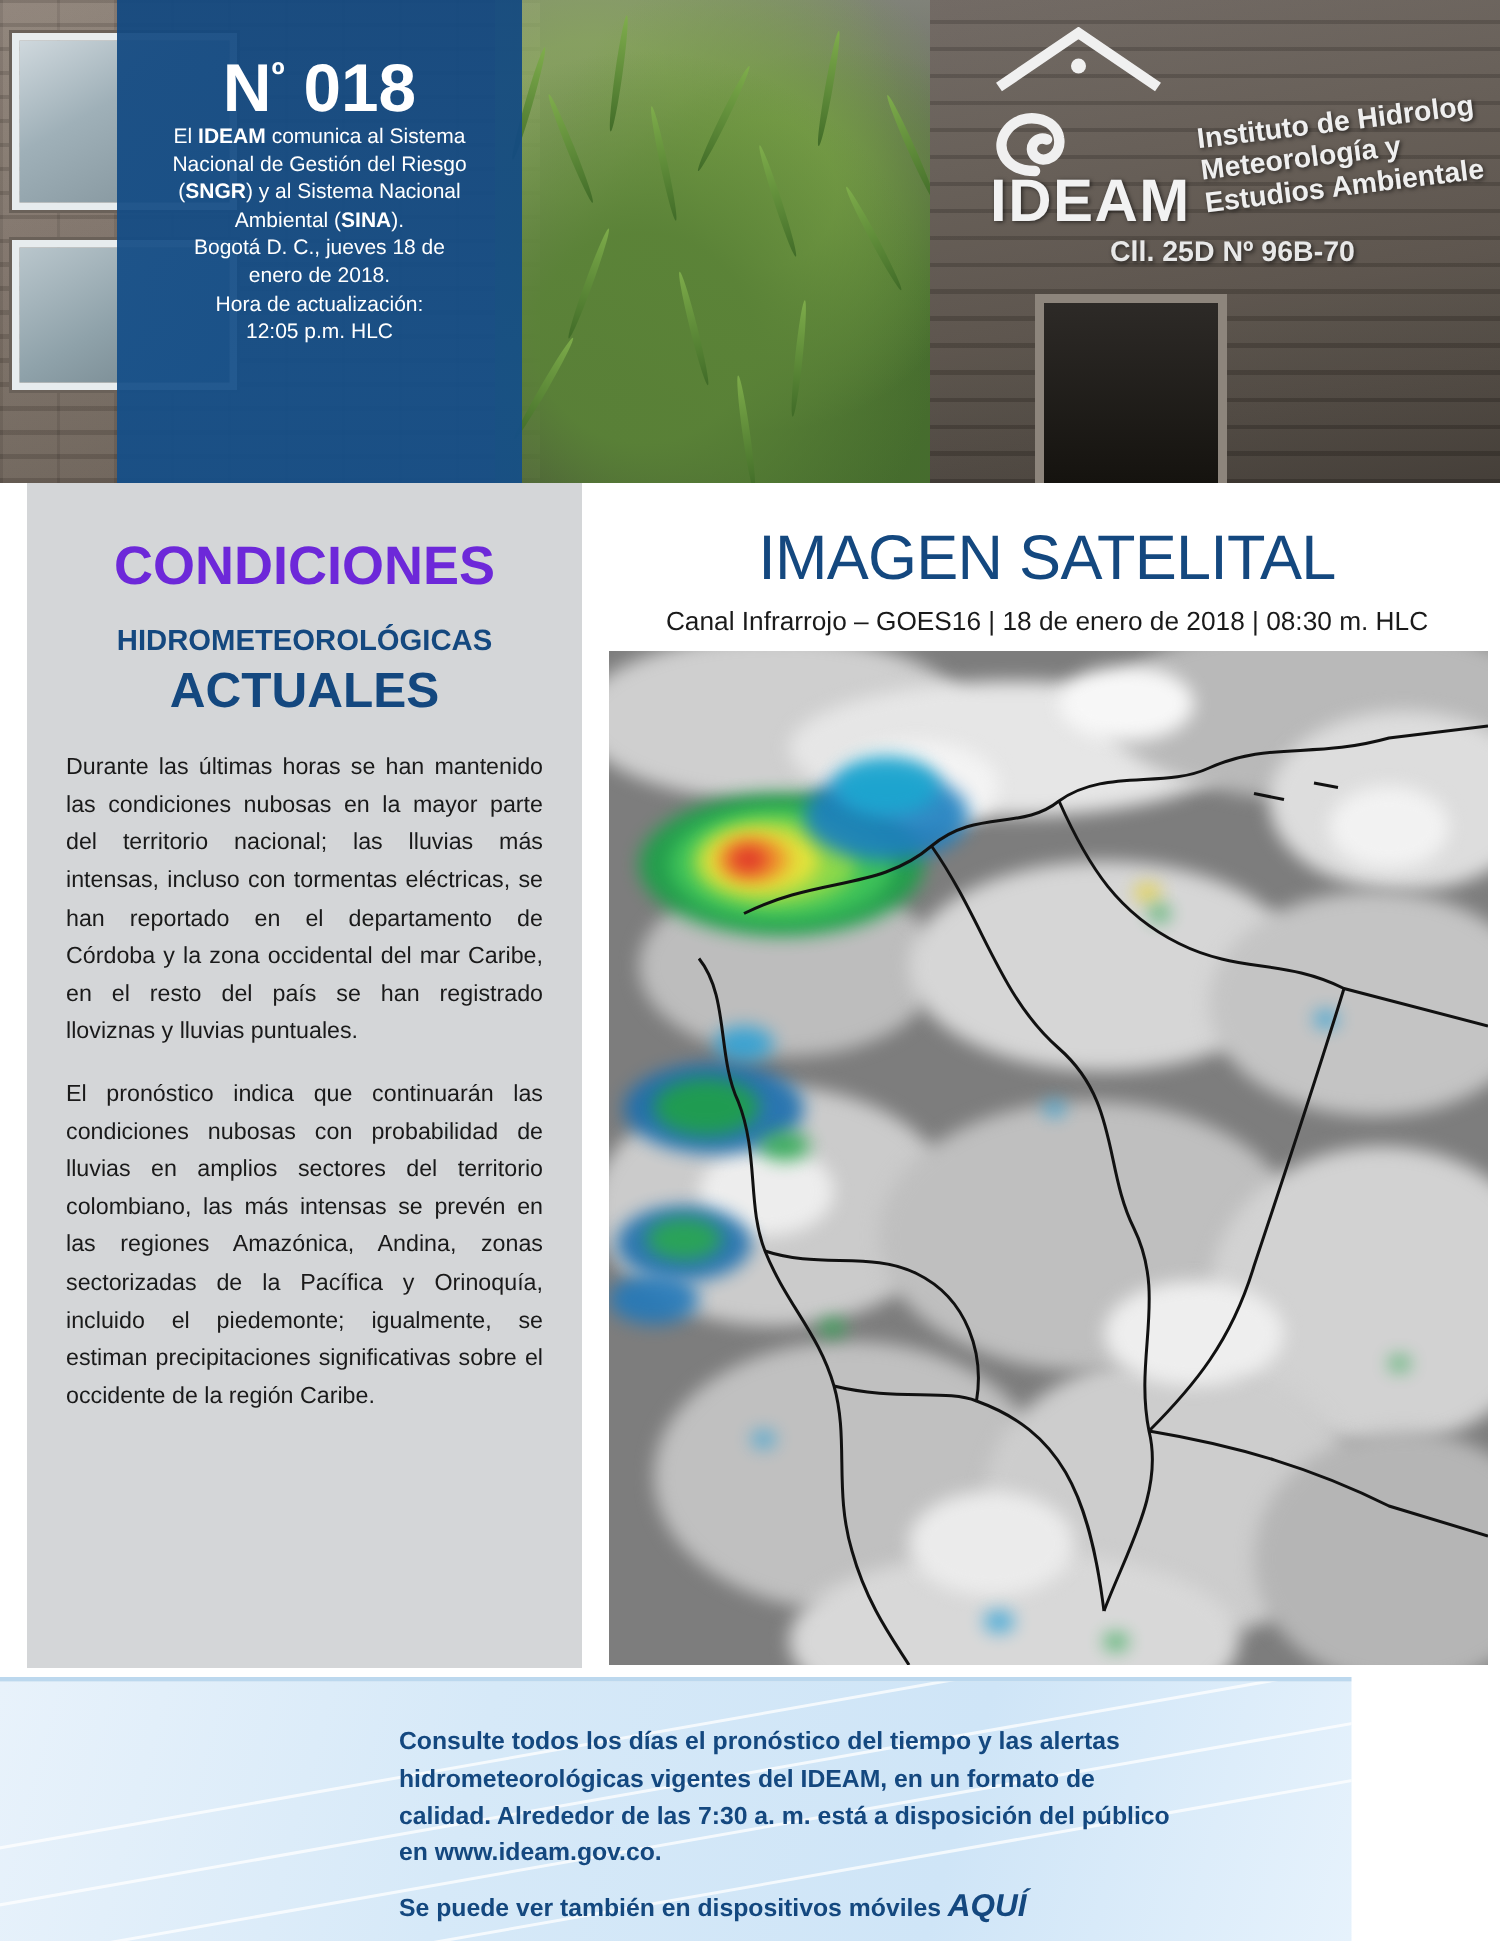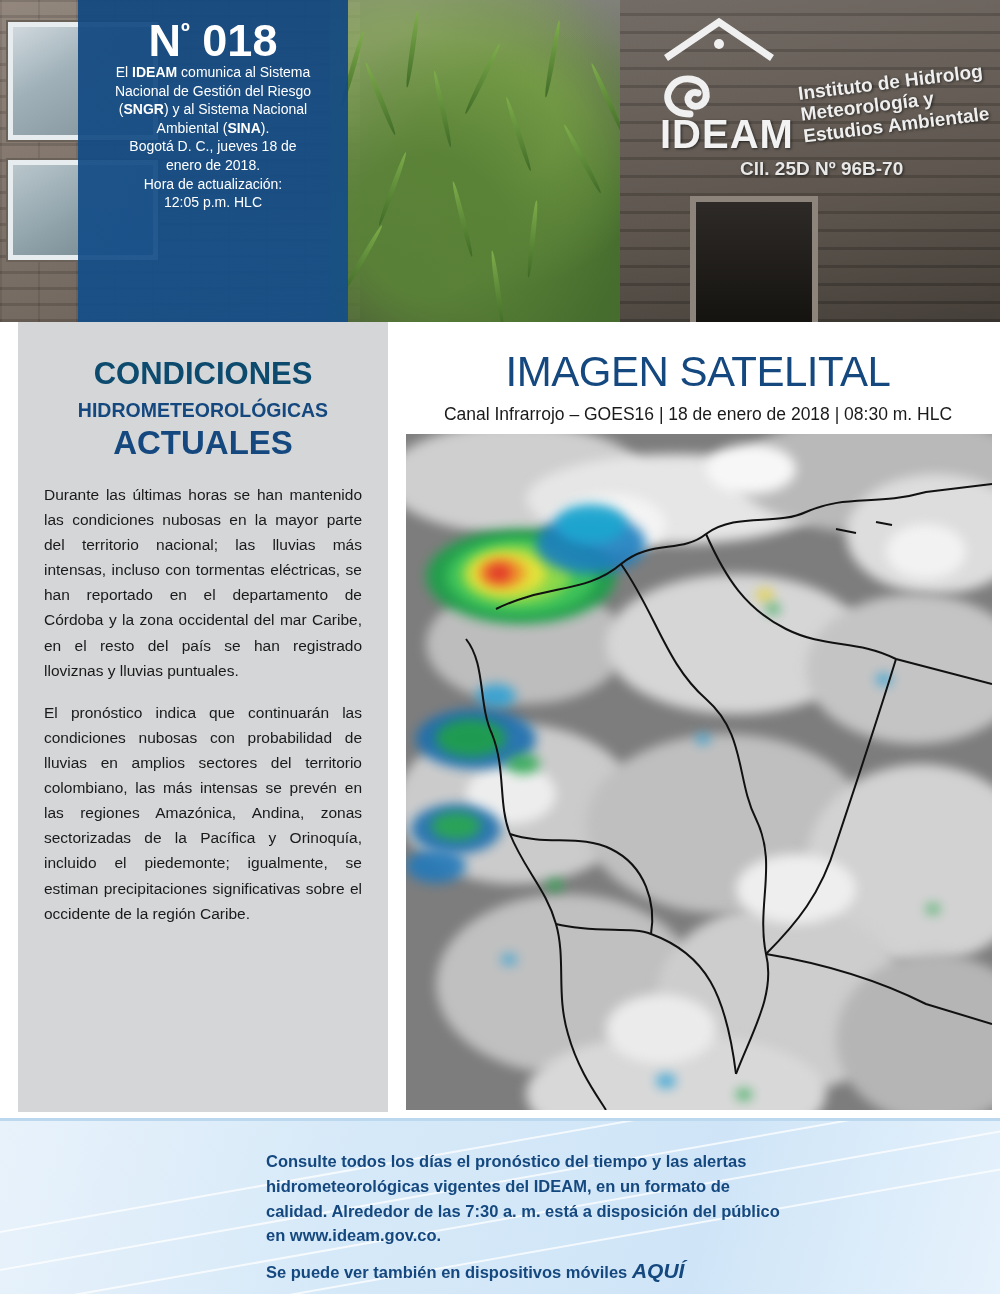--- a/index.html
+++ b/index.html
@@ -90,38 +90,38 @@
     clip-path: polygon(0 0, 100% 0, 100% 100%, 50% 100%, 50% 100%, 0 100%);
     color: #fff; text-align: center; padding: 18px 14px 0 14px;
   }
   .banner-tail {
     position: absolute; left: 78px; top: 322px; width: 270px; height: 42px;
     background: rgba(20,78,136,0.93);
     clip-path: polygon(0 0, 100% 0, 50% 100%);
   }
   .banner .t1 { font-size: 19px; font-weight: bold; letter-spacing: 1.5px; }
   .banner .t2 { font-size: 45px; font-weight: bold; letter-spacing: 1px; line-height: 1.05; margin-top: 2px;}
-  .banner .t3 { font-size: 45px; font-weight: bold; line-height: 1.0; }
+  .banner .t3 { font-size: 45px; font-weight: bold; line-height: 1.0; margin-top: 18px; }
   .banner .t3 sup { font-size: 24px; vertical-align: super; }
   .banner .body { font-size: 14px; line-height: 1.33; margin-top: 0; }
   .banner .body b { font-weight: bold; }
 
   
   .leftcol {
     position: absolute; left: 18px; top: 322px; width: 370px; height: 790px;
     background: #d4d6d8;
     padding: 36px 26px 0 26px;
   }
   .h-cond {
-    text-align: center; color: #0c4a6e; font-weight: bold;
-    font-size: 31px; line-height: 1.06; letter-spacing: 0px;
+    text-align: center; color: #6d28d9; font-weight: bold;
+    font-size: 36px; line-height: 1.06; letter-spacing: 0px;
   }
   .h-hidro {
     text-align: center; color: #14487f; font-weight: bold;
-    font-size: 19.5px; margin-top: 8px; letter-spacing: 0px;
+    font-size: 19.5px; margin-top: 20px; letter-spacing: 0px;
   }
   .h-act {
     text-align: center; color: #14487f; font-weight: bold;
     font-size: 33px; margin-top: 2px;
   }
   .para {
     margin-top: 20px; font-size: 15.5px; line-height: 1.62;
     color: #1a1a1a; text-align: justify;
   }
   .para + .para { margin-top: 17px; }
@@ -139,21 +139,21 @@
   .sat-img {
     position: absolute; left: 406px; top: 434px; width: 586px; height: 676px;
     background: #7d7d7d;
     overflow: hidden;
   }
   .sat-clouds { position: absolute; inset: 0; }
   .cl { position: absolute; border-radius: 50%; filter: blur(6px); }
 
   
   .footer {
-    position: absolute; left: 0; top: 1118px; width: 1000px; height: 176px;
+    position: absolute; left: 0; top: 1118px; width: 901px; height: 176px;
     background: linear-gradient(105deg, #e8f2fb 0%, #d6e9f8 35%, #cfe5f7 70%, #e6f2fc 100%);
     border-top: 3px solid #bcd8ee;
   }
   .footer-stripes { position: absolute; inset: 0; overflow: hidden; }
   .fstripe { position: absolute; height: 2px; background: rgba(255,255,255,0.75); transform: rotate(-10deg); }
   .foot-text {
     position: absolute; left: 266px; top: 28px; width: 520px;
     color: #14487f; font-size: 16.5px; line-height: 1.5; font-weight: 600;
   }
   .foot-text2 {

